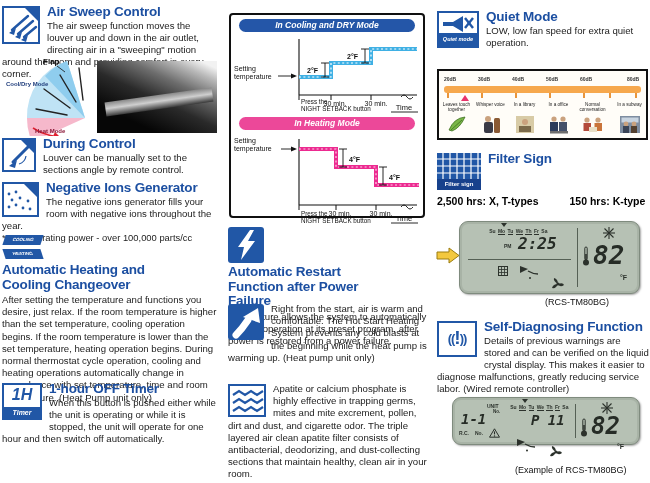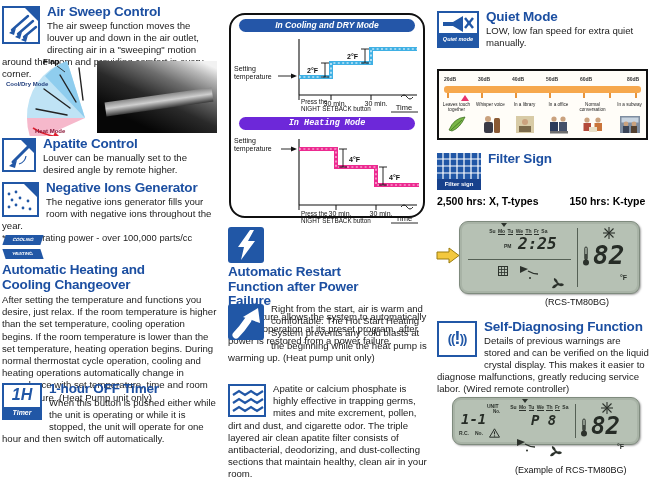--- a/index.html
+++ b/index.html
@@ -35,25 +35,25 @@
   
   .fsicon { width:44px; height:37px; background:#2157a6; }
   .fsicon .band { position:absolute; left:0; right:0; bottom:0; height:11px; background:#17418c;
     color:#fff; font-size:6px; font-weight:bold; line-height:11px; text-align:center; }
   
   .sdicon { width:40px; height:36px; text-align:center; color:#2157a6; font-weight:bold; }
   .sdicon .wrap { font-size:13px; line-height:30px; letter-spacing:-1px; }
   .sdicon .bang { font-size:19px; font-weight:bold; vertical-align:-1px; }
   
   #setback-box { left:229px; top:13px; width:196px; height:205px; border:2px solid #101010;
-    border-radius:16px; background:#fff; }
+    border-radius:4px; background:#fff; }
   .pill { margin:4px auto 1px auto; width:176px; height:13px; border-radius:7px; color:#fff;
     font-size:8.5px; font-weight:bold; font-style:italic; text-align:center; line-height:13px; }
   .pill.cool { background:#2456a8; }
-  .pill.heat { background:#6d28d9;font-family:Liberation Mono, monospace; }
+  .pill.heat { background:#ec4899; }
   .chart-svg { display:block; margin:0 auto; }
   
   #noise-box { left:437px; top:69px; width:211px; height:71px; border:2px solid #101010; background:#fffdf8; }
   .dblabel { position:absolute; top:5px; font-size:5px; font-weight:bold; color:#333; }
   #noise-bar { position:absolute; left:5px; right:5px; top:15px; height:7px; background:#f6a84d; border-radius:3px; }
   .ntick { position:absolute; top:22px; width:2px; height:5px; background:#e8953c; }
   #noise-marker { position:absolute; left:22px; top:24px; width:0; height:0;
     border-left:4px solid transparent; border-right:4px solid transparent; border-bottom:6px solid #e8336b; }
   .nitem { position:absolute; top:31px; width:33px; text-align:center; }
   .nitem .cap { font-size:4.6px; line-height:5.2px; color:#222; height:11px; overflow:hidden; }
@@ -134,22 +134,22 @@
 
   <div class="sec clearfix" style="left:2px; top:137px; width:216px;">
     <span class="icon ibox" style="width:34px;height:34px;">
       <span class="corner"></span>
       <svg width="30" height="30" viewBox="0 0 30 30">
         <line x1="24" y1="7" x2="9" y2="22" stroke="#2157a6" stroke-width="3" stroke-linecap="round"></line>
         <polygon points="5,26 13,20 11,28" fill="#2157a6"></polygon>
         <path d="M22 16 A10 10 0 0 1 15 24" stroke="#2157a6" stroke-width="1.2" fill="none"></path>
       </svg>
     </span>
-    <div class="h1">Apatite Control</div>
-    <div class="body">Louver can be manually set to the desired angle by remote higher.</div>
+    <div class="h1">During Control</div>
+    <div class="body">Louver can be manually set to the sections angle by remote control.</div>
   </div>
 
   <div class="sec clearfix" style="left:2px; top:181px; width:216px;">
     <span class="icon ibox" style="width:37px;height:35px;">
       <span class="corner"></span>
       <svg width="33" height="31" viewBox="0 0 33 31">
         <g fill="#2157a6">
           <circle cx="5" cy="10" r="1.4"></circle>
             <circle cx="12" cy="8" r="1.4"></circle>
             <circle cx="8" cy="16" r="1.4"></circle>
@@ -295,21 +295,21 @@
   <div class="sec clearfix" style="left:437px; top:10px; width:212px;">
     <span class="icon ibox quieticon">
       <svg width="38" height="20" viewBox="0 0 38 20" style="margin-top:1px;">
         <polygon points="4,8 14,8 24,2 24,18 14,12 4,12" fill="#2157a6"></polygon>
         <line x1="26" y1="4" x2="34" y2="14" stroke="#2157a6" stroke-width="2.4"></line>
         <line x1="34" y1="4" x2="26" y2="14" stroke="#2157a6" stroke-width="2.4"></line>
       </svg>
       <span class="band">Quiet mode</span>
     </span>
     <div class="h1">Quiet Mode</div>
-    <div class="body">LOW, low fan speed for extra quiet manually.</div>
+    <div class="body">LOW, low fan speed for extra quiet operation.</div>
   </div>
 
   <div class="sec" id="noise-box">
     <span class="dblabel" style="left:5px;">20dB</span>
     <span class="dblabel" style="left:39px;">30dB</span>
     <span class="dblabel" style="left:73px;">40dB</span>
     <span class="dblabel" style="left:107px;">50dB</span>
     <span class="dblabel" style="left:141px;">60dB</span>
     <span class="dblabel" style="left:188px;">80dB</span>
     <div id="noise-bar"></div>
@@ -462,21 +462,21 @@
 
   <div class="lcd" style="left:452px; top:397px; width:188px; height:48px;">
     <div class="vdiv" style="left:122px;"></div>
     <span class="tiny" style="left:34px; top:5px;">UNIT</span>
     <span class="tiny" style="left:40px; top:11px; font-size:4.5px;">No.</span>
     <div class="days" style="left:56px; top:6px;">
       <span>Su</span><span class="u">Mo</span><span class="u">Tu</span><span class="u">We</span><span class="u">Th</span><span class="u">Fr</span><span>Sa</span>
     </div>
     <span class="daymark" style="left:69px; top:1px;"></span>
     <span class="seg" style="position:absolute; left:8px; top:13px; font-size:14px;">1-1</span>
-    <span class="seg" style="position:absolute; left:78px; top:14px; font-size:14px;">P 8</span>
+    <span class="seg" style="position:absolute; left:78px; top:14px; font-size:14px;">P 11</span>
     <span class="tiny" style="left:6px; top:32px;">R.C.</span>
     <span class="tiny" style="left:22px; top:32px;">No.</span>
     <svg style="position:absolute; left:36px; top:30px;" width="11" height="10" viewBox="0 0 11 10">
       <polygon points="5.5,0.8 10.5,9.2 0.5,9.2" fill="none" stroke="#2c322c" stroke-width="1"></polygon>
       <line x1="5.5" y1="3.4" x2="5.5" y2="6.4" stroke="#2c322c" stroke-width="1.1"></line>
         <circle cx="5.5" cy="8" r="0.7" fill="#2c322c"></circle>
     </svg>
     <svg style="position:absolute; left:62px; top:40px;" width="22" height="14" viewBox="0 0 22 14">
       <polygon points="2,1 10,4 2,8" fill="#2c322c"></polygon>
       <path d="M10 6 Q15 9 20 9" stroke="#2c322c" stroke-width="1.4" fill="none"></path>

